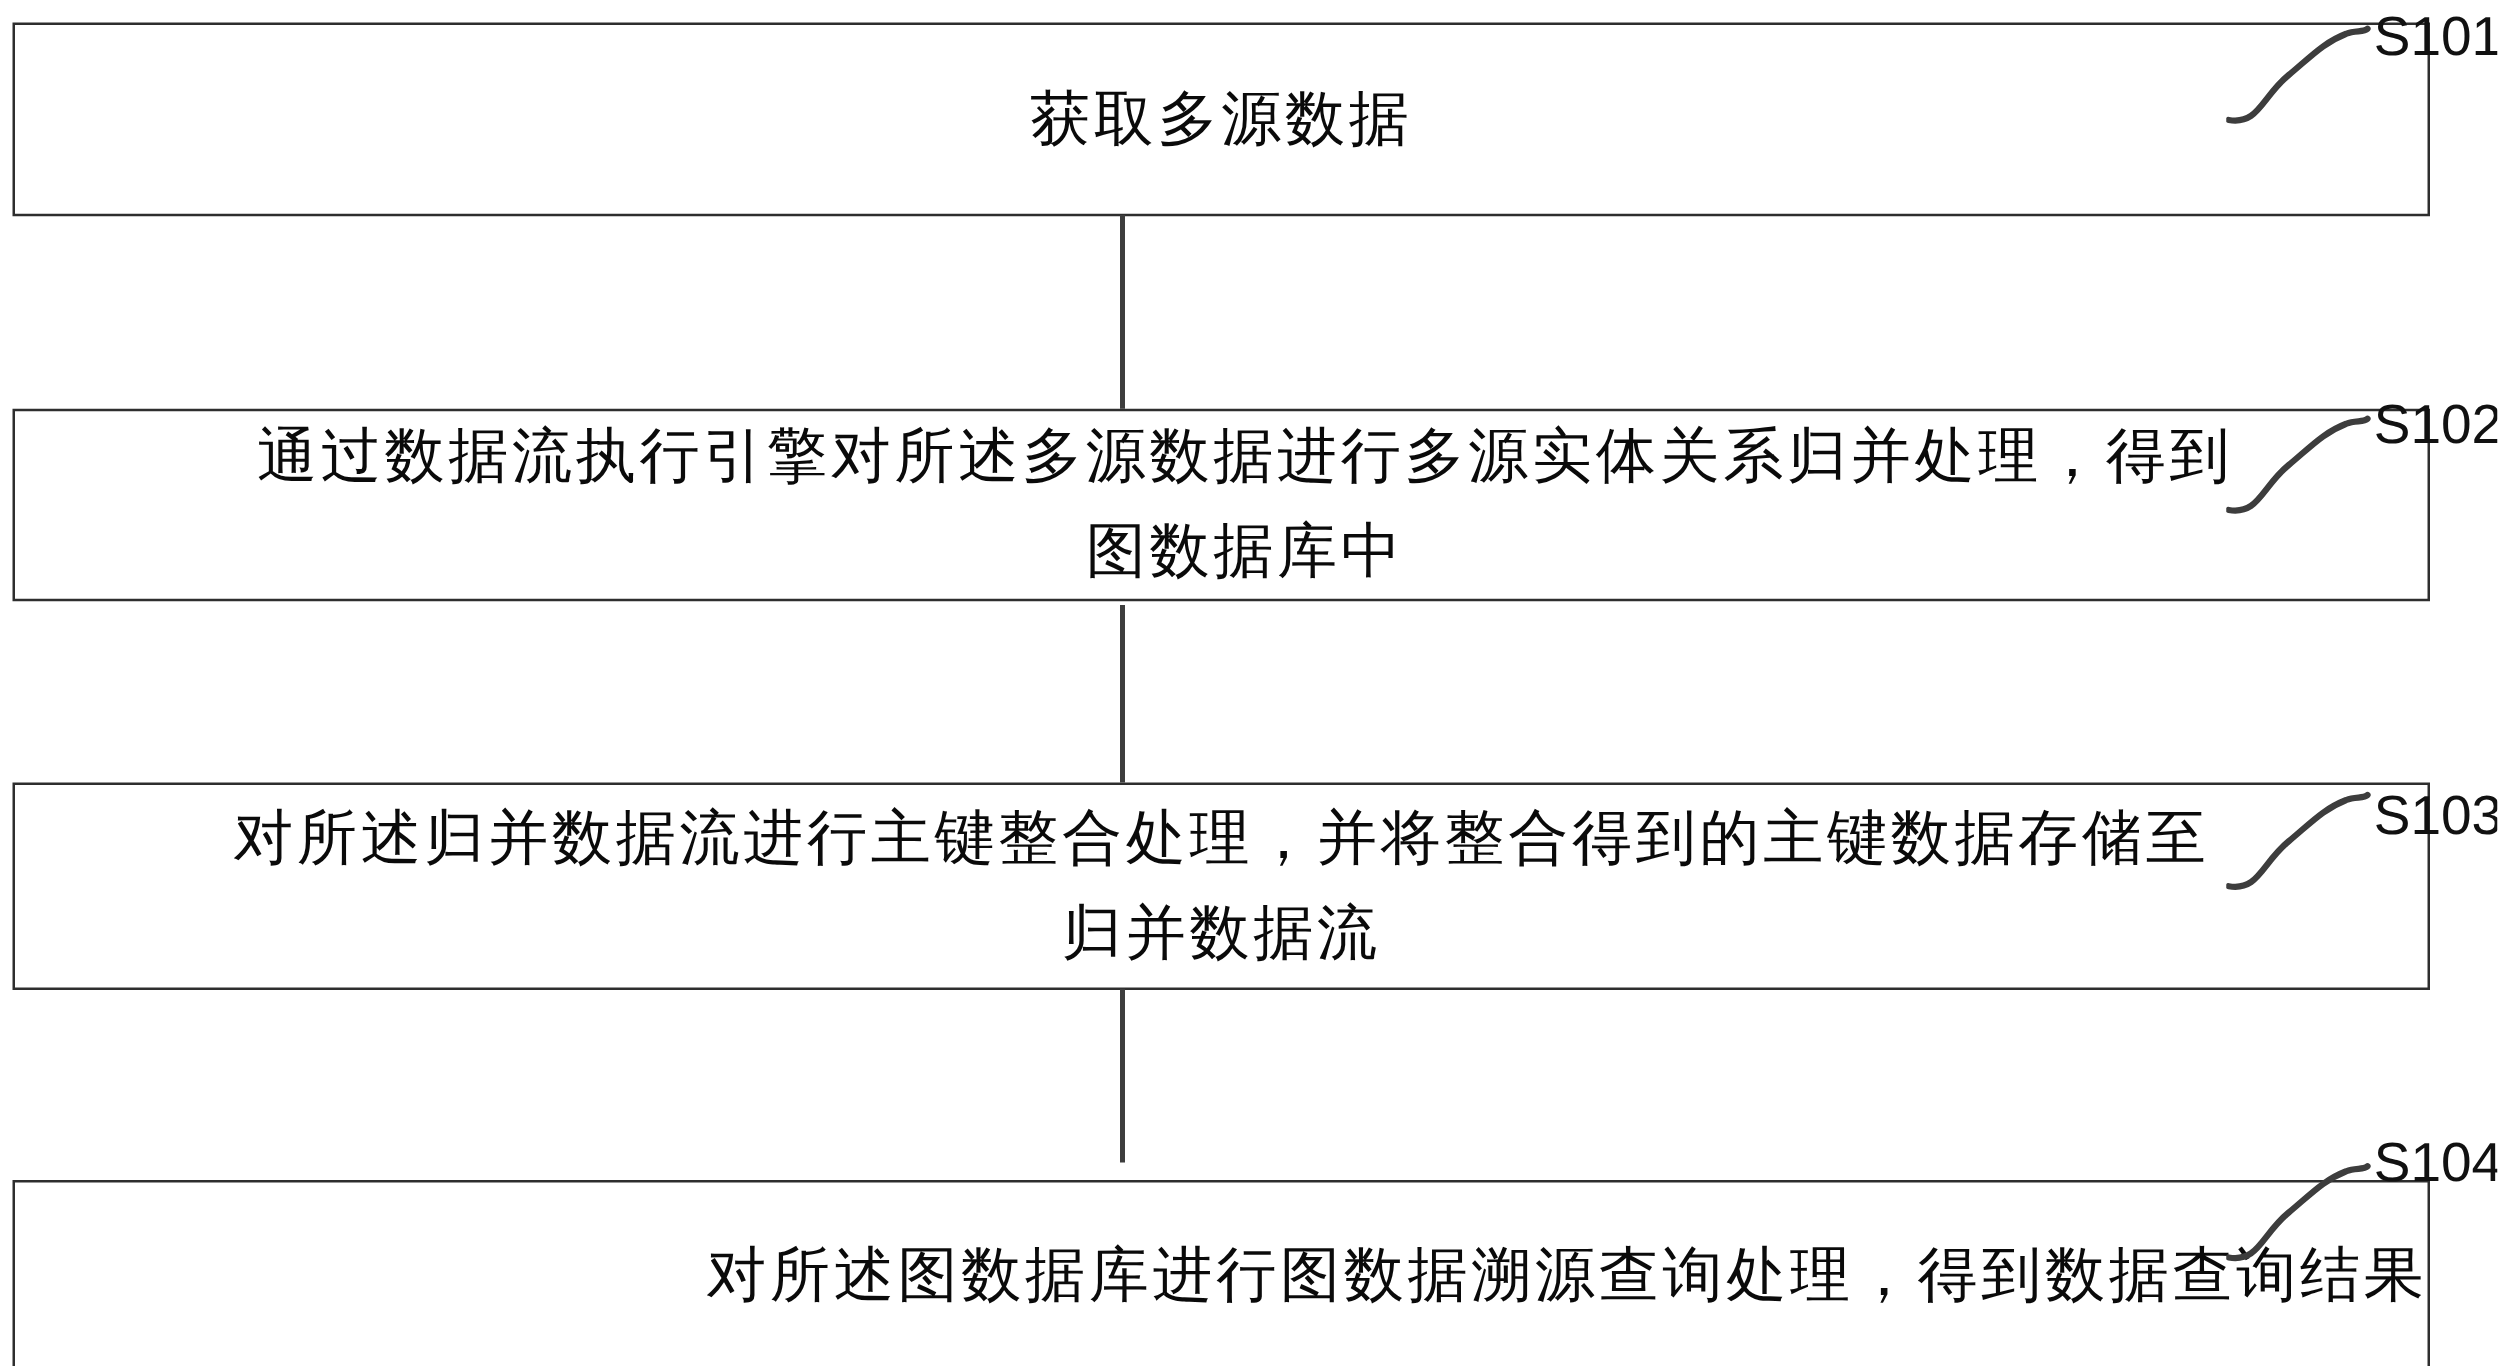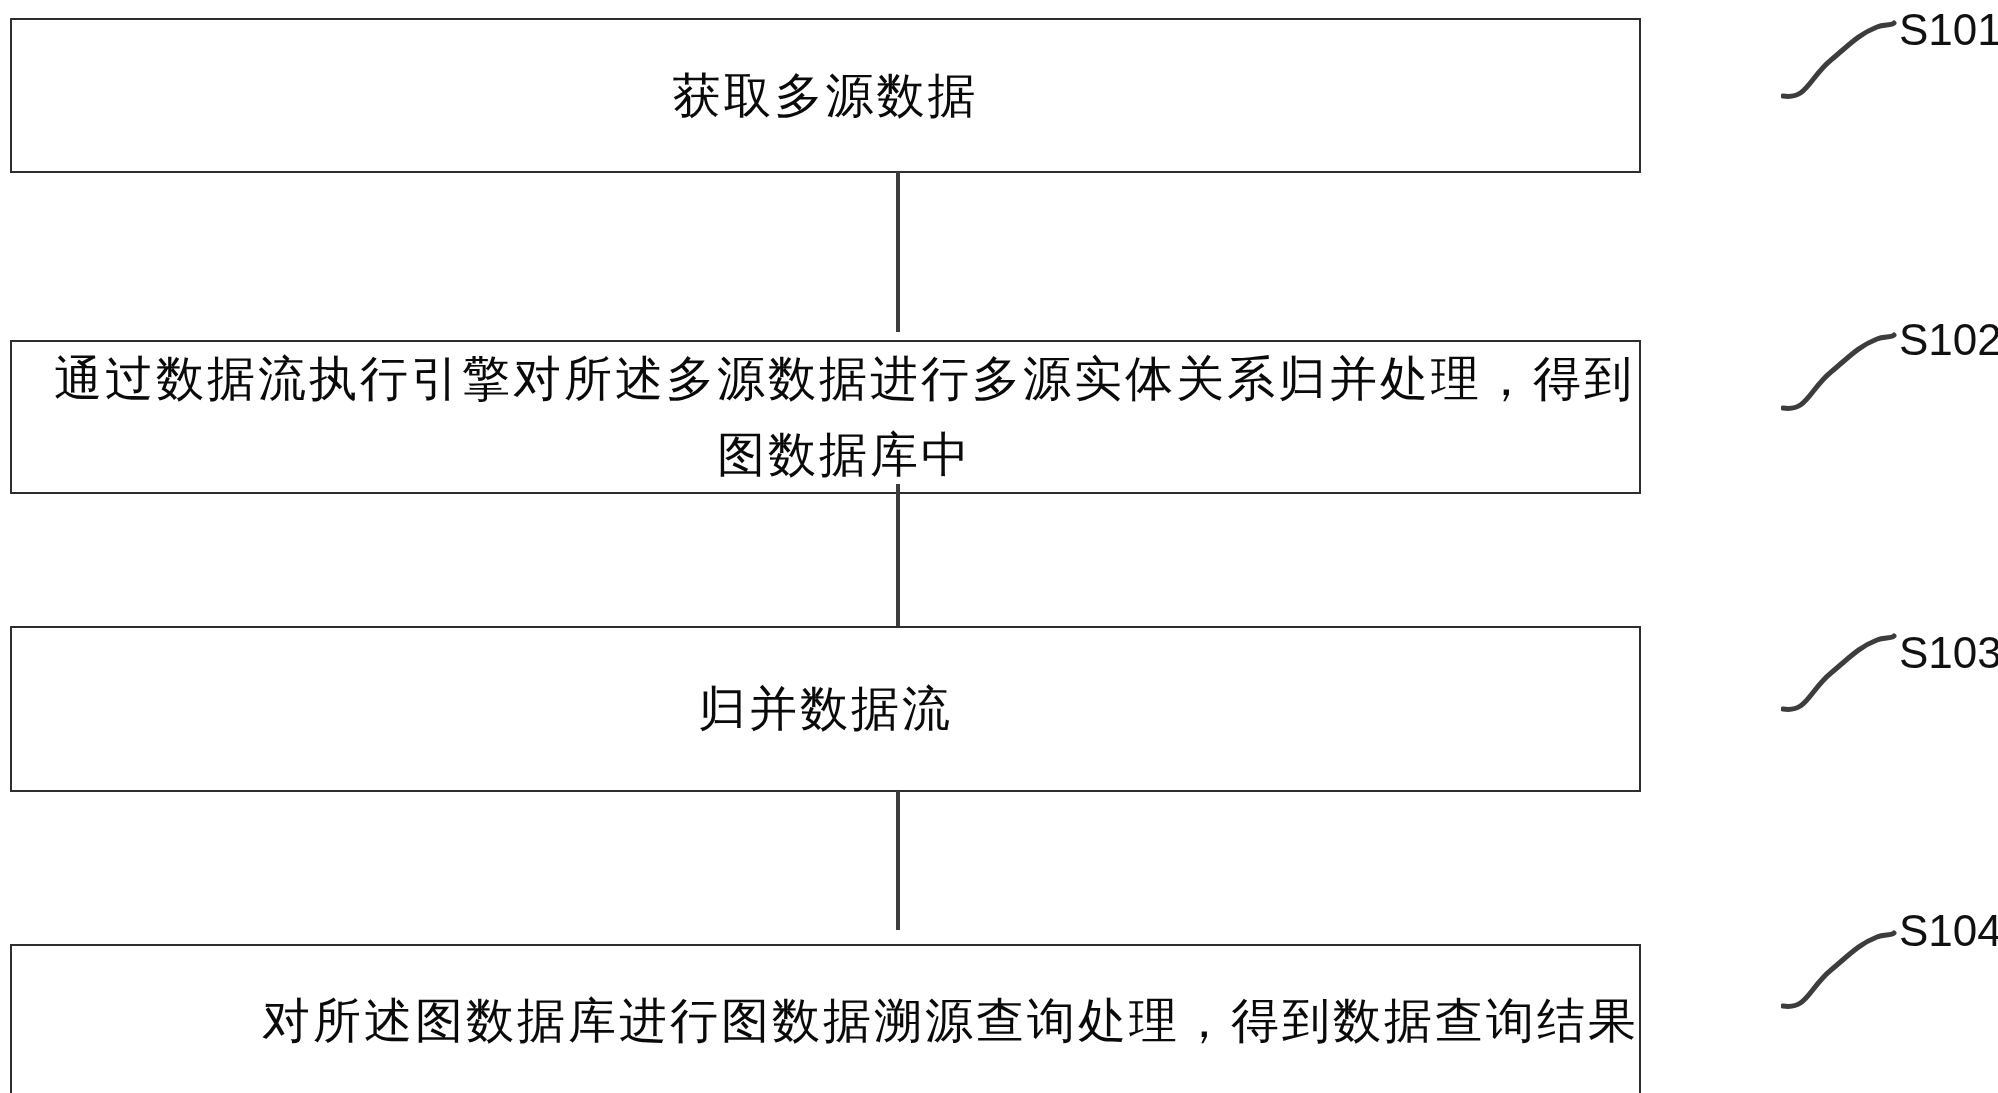--- a/index.html
+++ b/index.html
@@ -11,39 +11,39 @@
   .figure {
     position: relative;
     width: 1998px;
     height: 1093px;
     background: #ffffff;
     overflow: hidden;
   }
   .box {
     position: absolute;
     left: 10px;
-    width: 1631px;
+    width: 1934px;
     box-sizing: border-box;
     border: 2px solid #2e2e2e;
     background: #ffffff;
     display: flex;
     flex-direction: column;
     align-items: center;
     justify-content: center;
   }
   .box .bline {
     font-size: 48px;
     line-height: 76px;
     letter-spacing: 3px;
     color: #0a0a0a;
     white-space: nowrap;
     text-align: center;
   }
   .box1 { top: 18px;  height: 155px; }
-  .box2 { top: 340px; height: 154px; padding-left: 38px; }
+  .box2 { top: 327px; height: 154px; padding-left: 38px; }
   .box3 { top: 626px; height: 166px; }
   .box4 { top: 944px; height: 154px; align-items: flex-end; }
   .vconn {
     position: absolute;
     left: 896px;
     width: 4px;
     background: #3d3d3d;
   }
   .c1 { top: 172px; height: 160px; }
   .c2 { top: 484px; height: 143px; }
@@ -92,20 +92,21 @@
     <div class="bline">图数据库中</div>
   </div>
   <svg class="squiggle sq2" viewBox="0 0 116 84">
     <path d="M 2 78 C 26 82 28 60 50 42 C 68 27 78 16 96 9 C 103 6 110 8 113 5" fill="none" stroke="#3d3d3d" stroke-width="5" stroke-linecap="round"></path>
   </svg>
   <div class="steplabel lb2">S102</div>
 
   <div class="vconn c2"></div>
 
   <div class="box box3">
+    <div class="bline">对所述归并数据流进行主键整合处理，并将整合得到的主键数据存储至</div>
     <div class="bline">归并数据流</div>
   </div>
   <svg class="squiggle sq3" viewBox="0 0 116 84">
     <path d="M 2 78 C 26 82 28 60 50 42 C 68 27 78 16 96 9 C 103 6 110 8 113 5" fill="none" stroke="#3d3d3d" stroke-width="5" stroke-linecap="round"></path>
   </svg>
   <div class="steplabel lb3">S103</div>
 
   <div class="vconn c3"></div>
 
   <div class="box box4">

